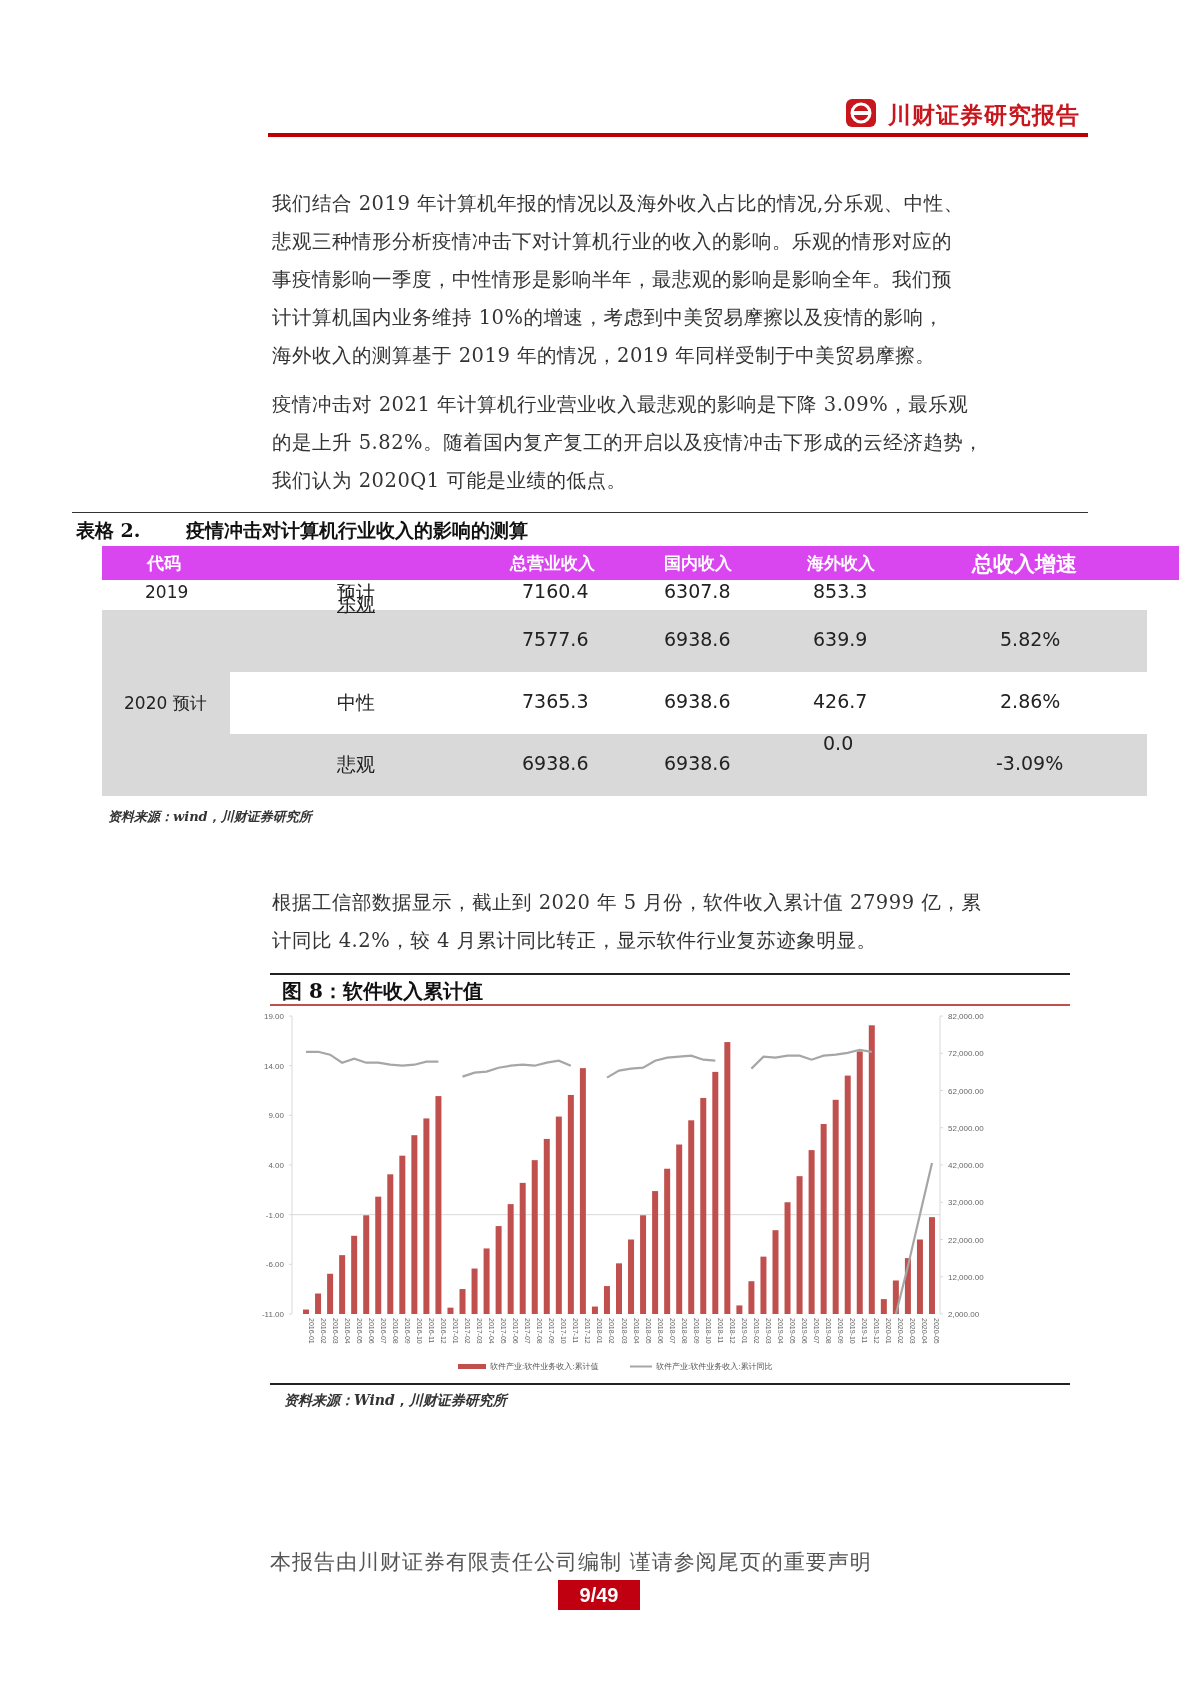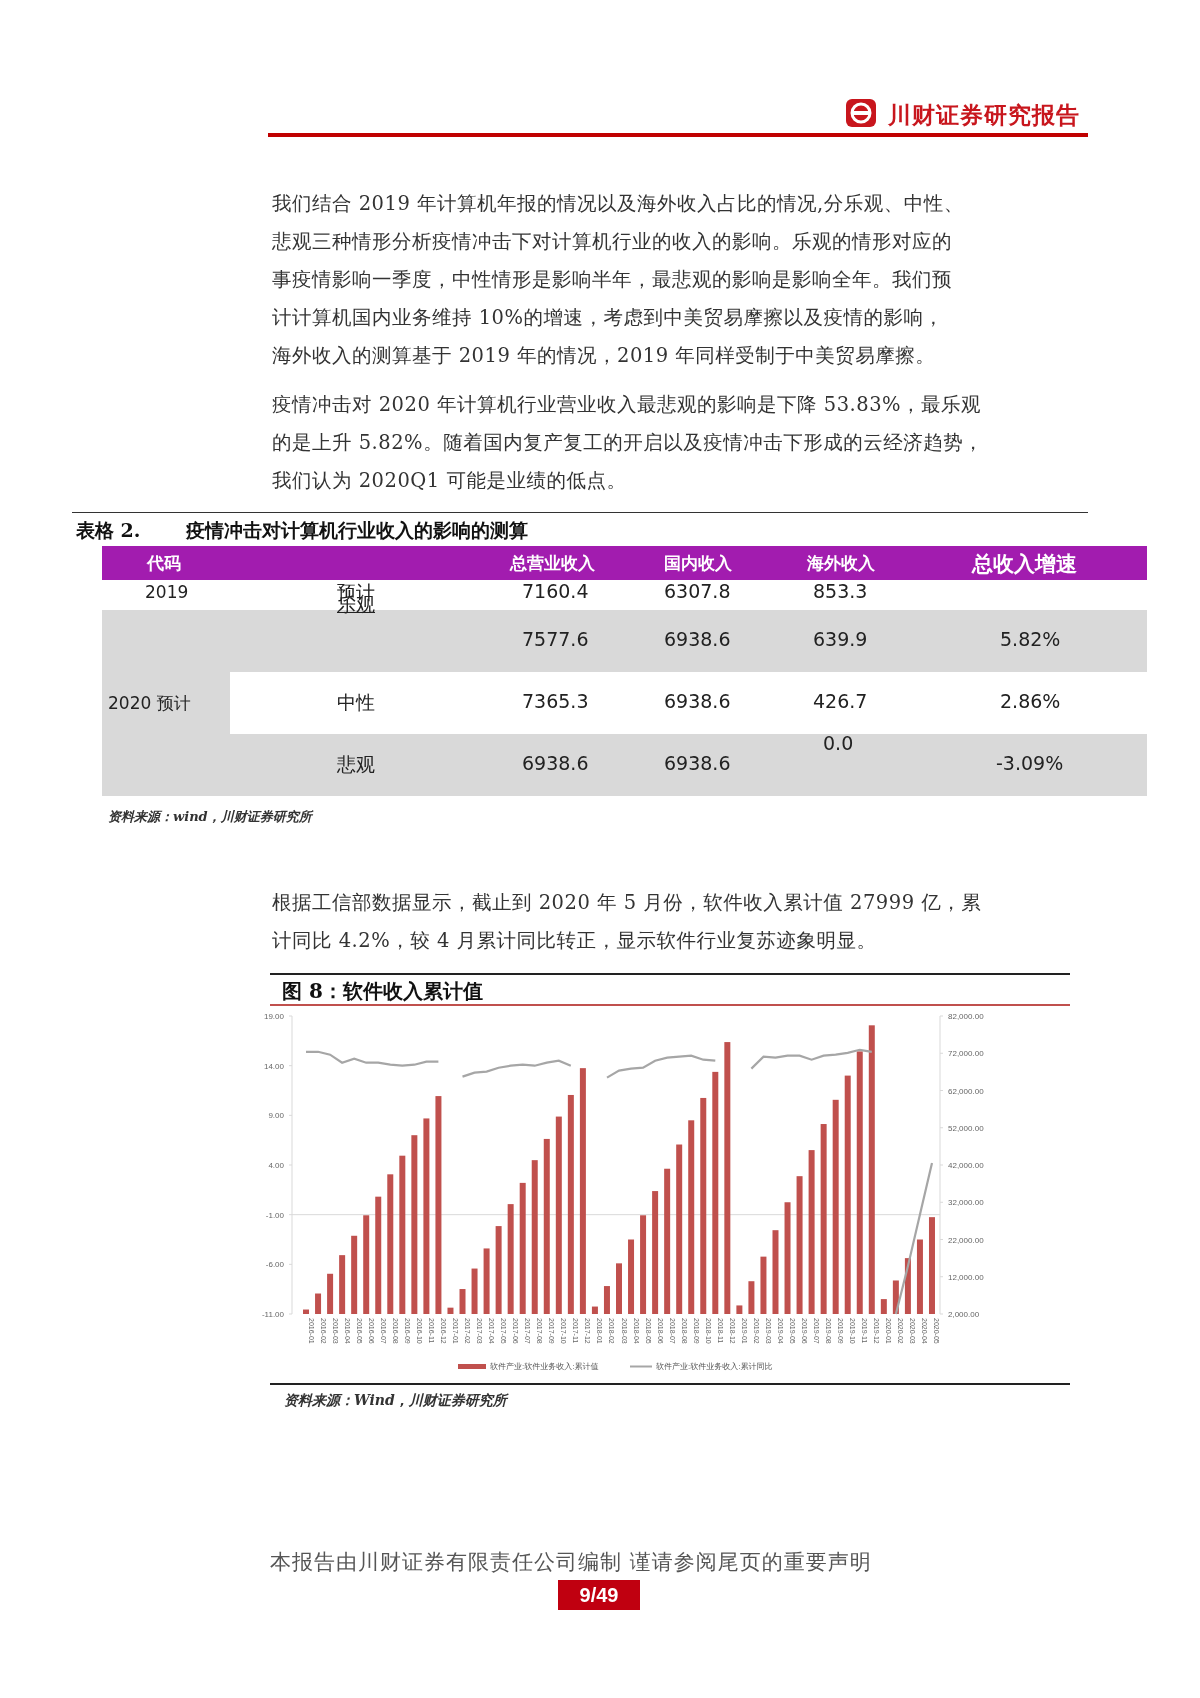--- a/index.html
+++ b/index.html
@@ -11,22 +11,22 @@
   .hdr-title { left:888px; top:100px; font-size:23px; font-weight:bold; color:#c8161d;
                font-family:"DejaVu Serif","Liberation Serif",serif; letter-spacing:1px; }
   .hdr-rule { left:268px; top:133px; width:820px; height:4px; background:#c00000; }
   .para { left:272px; width:820px; font-size:19.5px; line-height:38px; color:#333;
           font-family:"DejaVu Serif","Liberation Serif",serif; letter-spacing:0.5px; }
   .para p { margin:0; }
   .tbl-topline { left:72px; top:512px; width:1016px; height:1px; background:#333; }
   .tbl-caption { left:76px; top:518px; font-size:19px; font-weight:bold; color:#111;
                  font-family:"DejaVu Serif","Liberation Serif",serif; }
   .tbl-caption .num { display:inline-block; width:110px; }
-  .tbl-head { left:102px; top:546px; width:1045px; height:34px; background:#a21caf; color:#fff;
-              font-weight:bold; font-size:17px; font-family:"DejaVu Serif","Liberation Serif",serif; }
+  .tbl-head { left:102px; top:546px; width:1045px; height:34px; background:#d946ef; color:#fff;
+              font-weight:bold; font-size:17px; font-family:"DejaVu Serif","Liberation Serif",serif;padding-left:32px; }
   .tbl-head span { position:absolute; top:6px; }
   .cell { position:absolute; font-size:19px; color:#222; }
   .gray { background:#d9d9d9; }
   .src { font-size:13px; font-style:italic; font-weight:bold; color:#333;
          font-family:"DejaVu Serif","Liberation Serif",serif; }
   .fig-topline { left:270px; top:973px; width:800px; height:2px; background:#222; }
   .fig-title { left:282px; top:978px; font-size:20px; font-weight:bold; color:#111;
                font-family:"DejaVu Serif","Liberation Serif",serif; }
   .fig-redline { left:270px; top:1004px; width:800px; height:2px; background:#c0504d; }
   .fig-botline { left:270px; top:1383px; width:800px; height:2px; background:#222; }
@@ -51,21 +51,21 @@
 
 <div class="abs para" style="top:185px;">
   <p>我们结合 2019 年计算机年报的情况以及海外收入占比的情况,分乐观、中性、</p>
   <p>悲观三种情形分析疫情冲击下对计算机行业的收入的影响。乐观的情形对应的</p>
   <p>事疫情影响一季度，中性情形是影响半年，最悲观的影响是影响全年。我们预</p>
   <p>计计算机国内业务维持 10%的增速，考虑到中美贸易摩擦以及疫情的影响，</p>
   <p>海外收入的测算基于 2019 年的情况，2019 年同样受制于中美贸易摩擦。</p>
 </div>
 
 <div class="abs para" style="top:386px;">
-  <p>疫情冲击对 2020 年计算机行业营业收入最悲观的影响是下降 53.83%，最乐观</p>
+  <p>疫情冲击对 2021 年计算机行业营业收入最悲观的影响是下降 3.09%，最乐观</p>
   <p>的是上升 5.82%。随着国内复产复工的开启以及疫情冲击下形成的云经济趋势，</p>
   <p>我们认为 2020Q1 可能是业绩的低点。</p>
 </div>
 
 <div class="abs tbl-topline"></div>
 <div class="abs tbl-caption">
   <span class="num">表格 2.</span><span>疫情冲击对计算机行业收入的影响的测算</span>
 </div>
 <div class="abs tbl-head">
   <span style="left:45px;">代码</span>
@@ -89,21 +89,21 @@
 </div>
 
 <div>
   <span class="cell" style="left:337px; top:592px; font-family:'DejaVu Serif',serif;text-decoration:underline;">乐观</span>
   <span class="cell" style="left:522px; top:628px;">7577.6</span>
   <span class="cell" style="left:664px; top:628px;">6938.6</span>
   <span class="cell" style="left:813px; top:628px;">639.9</span>
   <span class="cell" style="left:1000px; top:628px;">5.82%</span>
 </div>
 
-<span class="cell" style="left:108px; top:692px; font-size:17px;">2020 预计</span>
+<span class="cell" style="left:124px; top:692px; font-size:17px;">2020 预计</span>
 
 <div>
   <span class="cell" style="left:337px; top:690px; font-family:'DejaVu Serif',serif;">中性</span>
   <span class="cell" style="left:522px; top:690px;">7365.3</span>
   <span class="cell" style="left:664px; top:690px;">6938.6</span>
   <span class="cell" style="left:813px; top:690px;">426.7</span>
   <span class="cell" style="left:1000px; top:690px;">2.86%</span>
 </div>
 
 <div>

